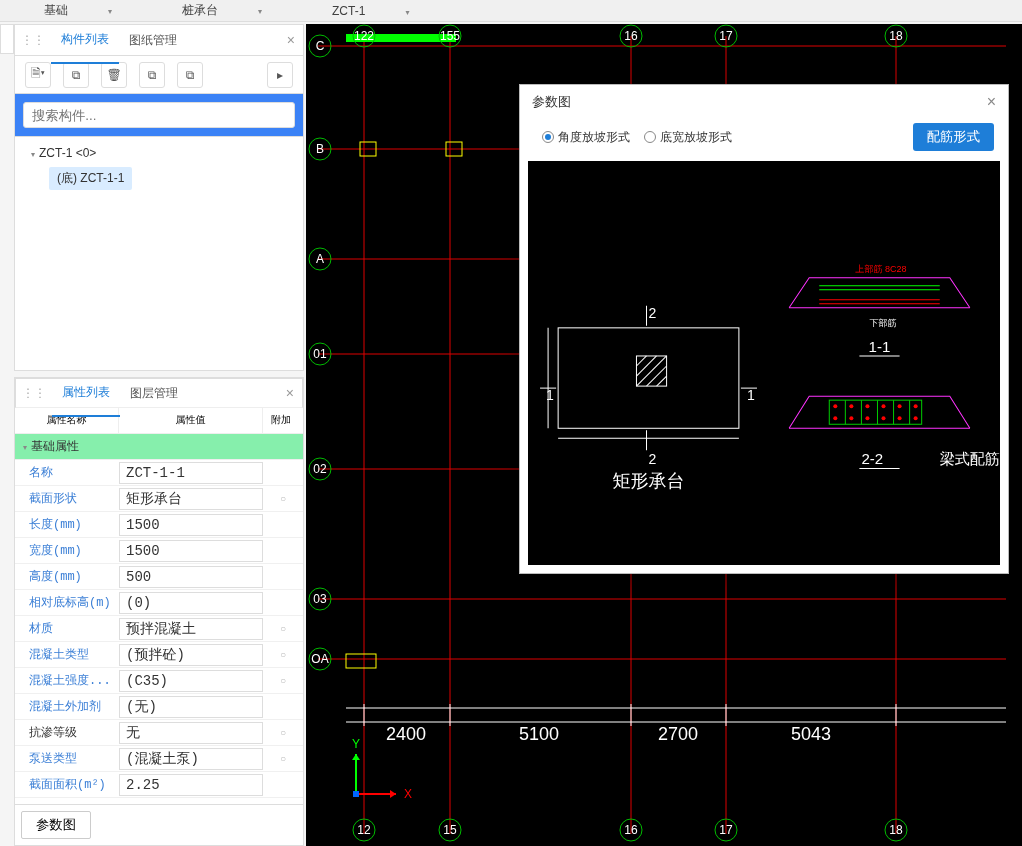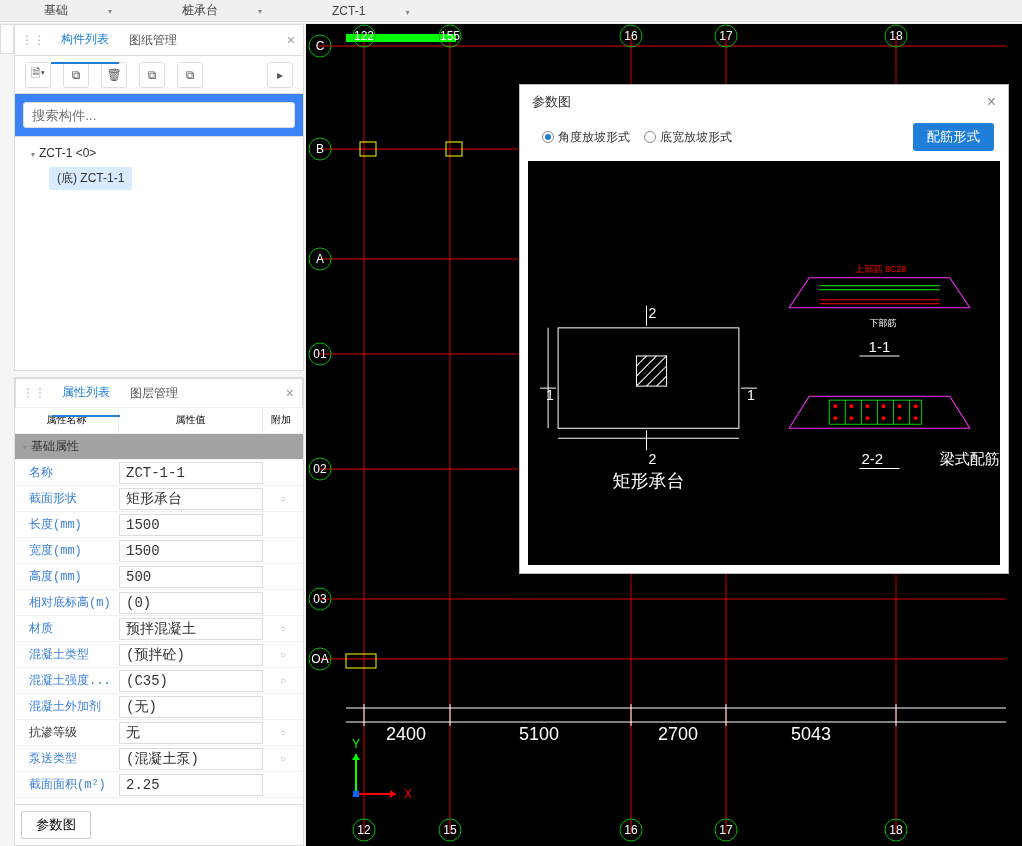--- a/index.html
+++ b/index.html
@@ -33,21 +33,21 @@
   .tree .node2 { margin:4px 0 0 26px; padding:3px 8px; background:#d9ecff; border-radius:2px; display:inline-block; }
 
   
   .props { background:#fff; border:1px solid #ddd; margin-top:6px; display:flex; flex-direction:column; flex:1; min-height:0; }
   .props .tabs2 { display:flex; align-items:center; height:30px; border-bottom:1px solid #eee; }
   .ph { display:flex; height:26px; border-bottom:1px solid #eee; font-size:10px; color:#000000; }
   .ph div { padding:5px 8px; }
   .ph .c1 { width:104px; text-align:center; border-right:1px solid #eee;}
   .ph .c2 { flex:1; text-align:center; border-right:1px solid #eee;}
   .ph .c3 { width:40px; text-align:left;}
-  .group { background:#a3a3a3; border-bottom:1px solid #eee; padding:4px 8px; color:#333; }
+  .group { background:#86efac; border-bottom:1px solid #eee; padding:4px 8px; color:#333; }
   .group::before { content:"▾"; font-size:8px; color:#888; margin-right:4px;}
   .rows { overflow-y:auto; flex:1; }
   .row { display:flex; height:26px; align-items:center; border-bottom:1px solid #f0f0f0;font-family:Liberation Mono, monospace; }
   .row .lab { width:104px; padding-left:14px; color:#3b7fd6; }
   .row .lab.plain { color:#333; }
   .row .val { flex:1; }
   .row .val input { width:100%; height:22px; border:1px solid #ddd; padding:0 6px; color:#333; background:#fff; font-family:inherit; font-size:14px; }
   .row .extra { width:40px; text-align:center; color:#bbb; }
   .row .extra.dot::before { content:"○"; font-size:10px;}
   .footer { border-top:1px solid #ddd; padding:6px; }

